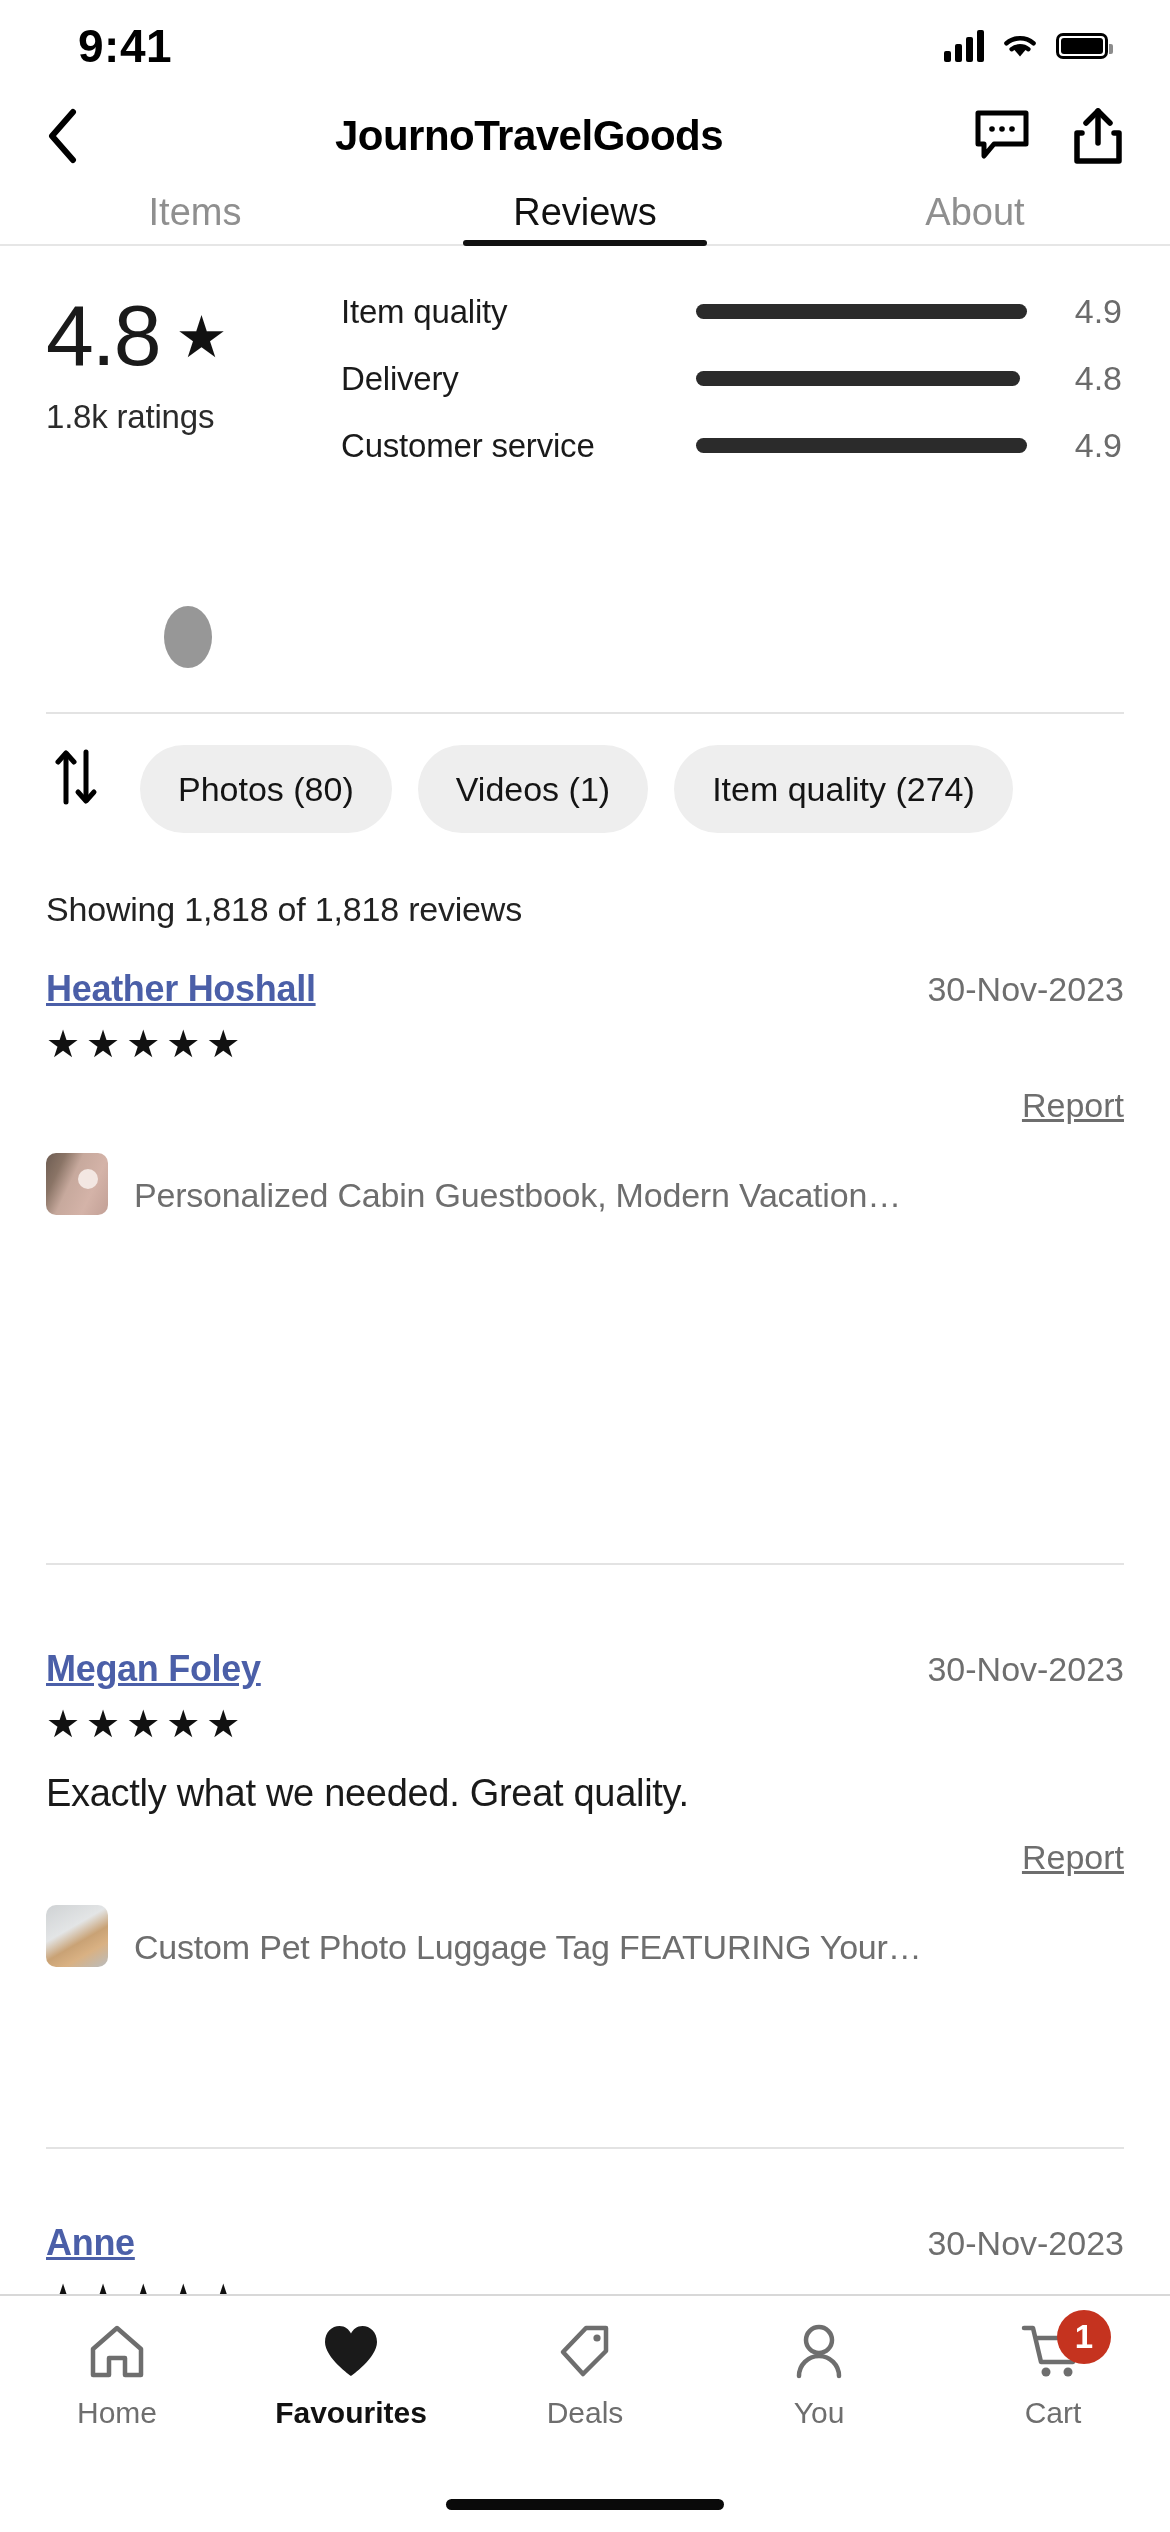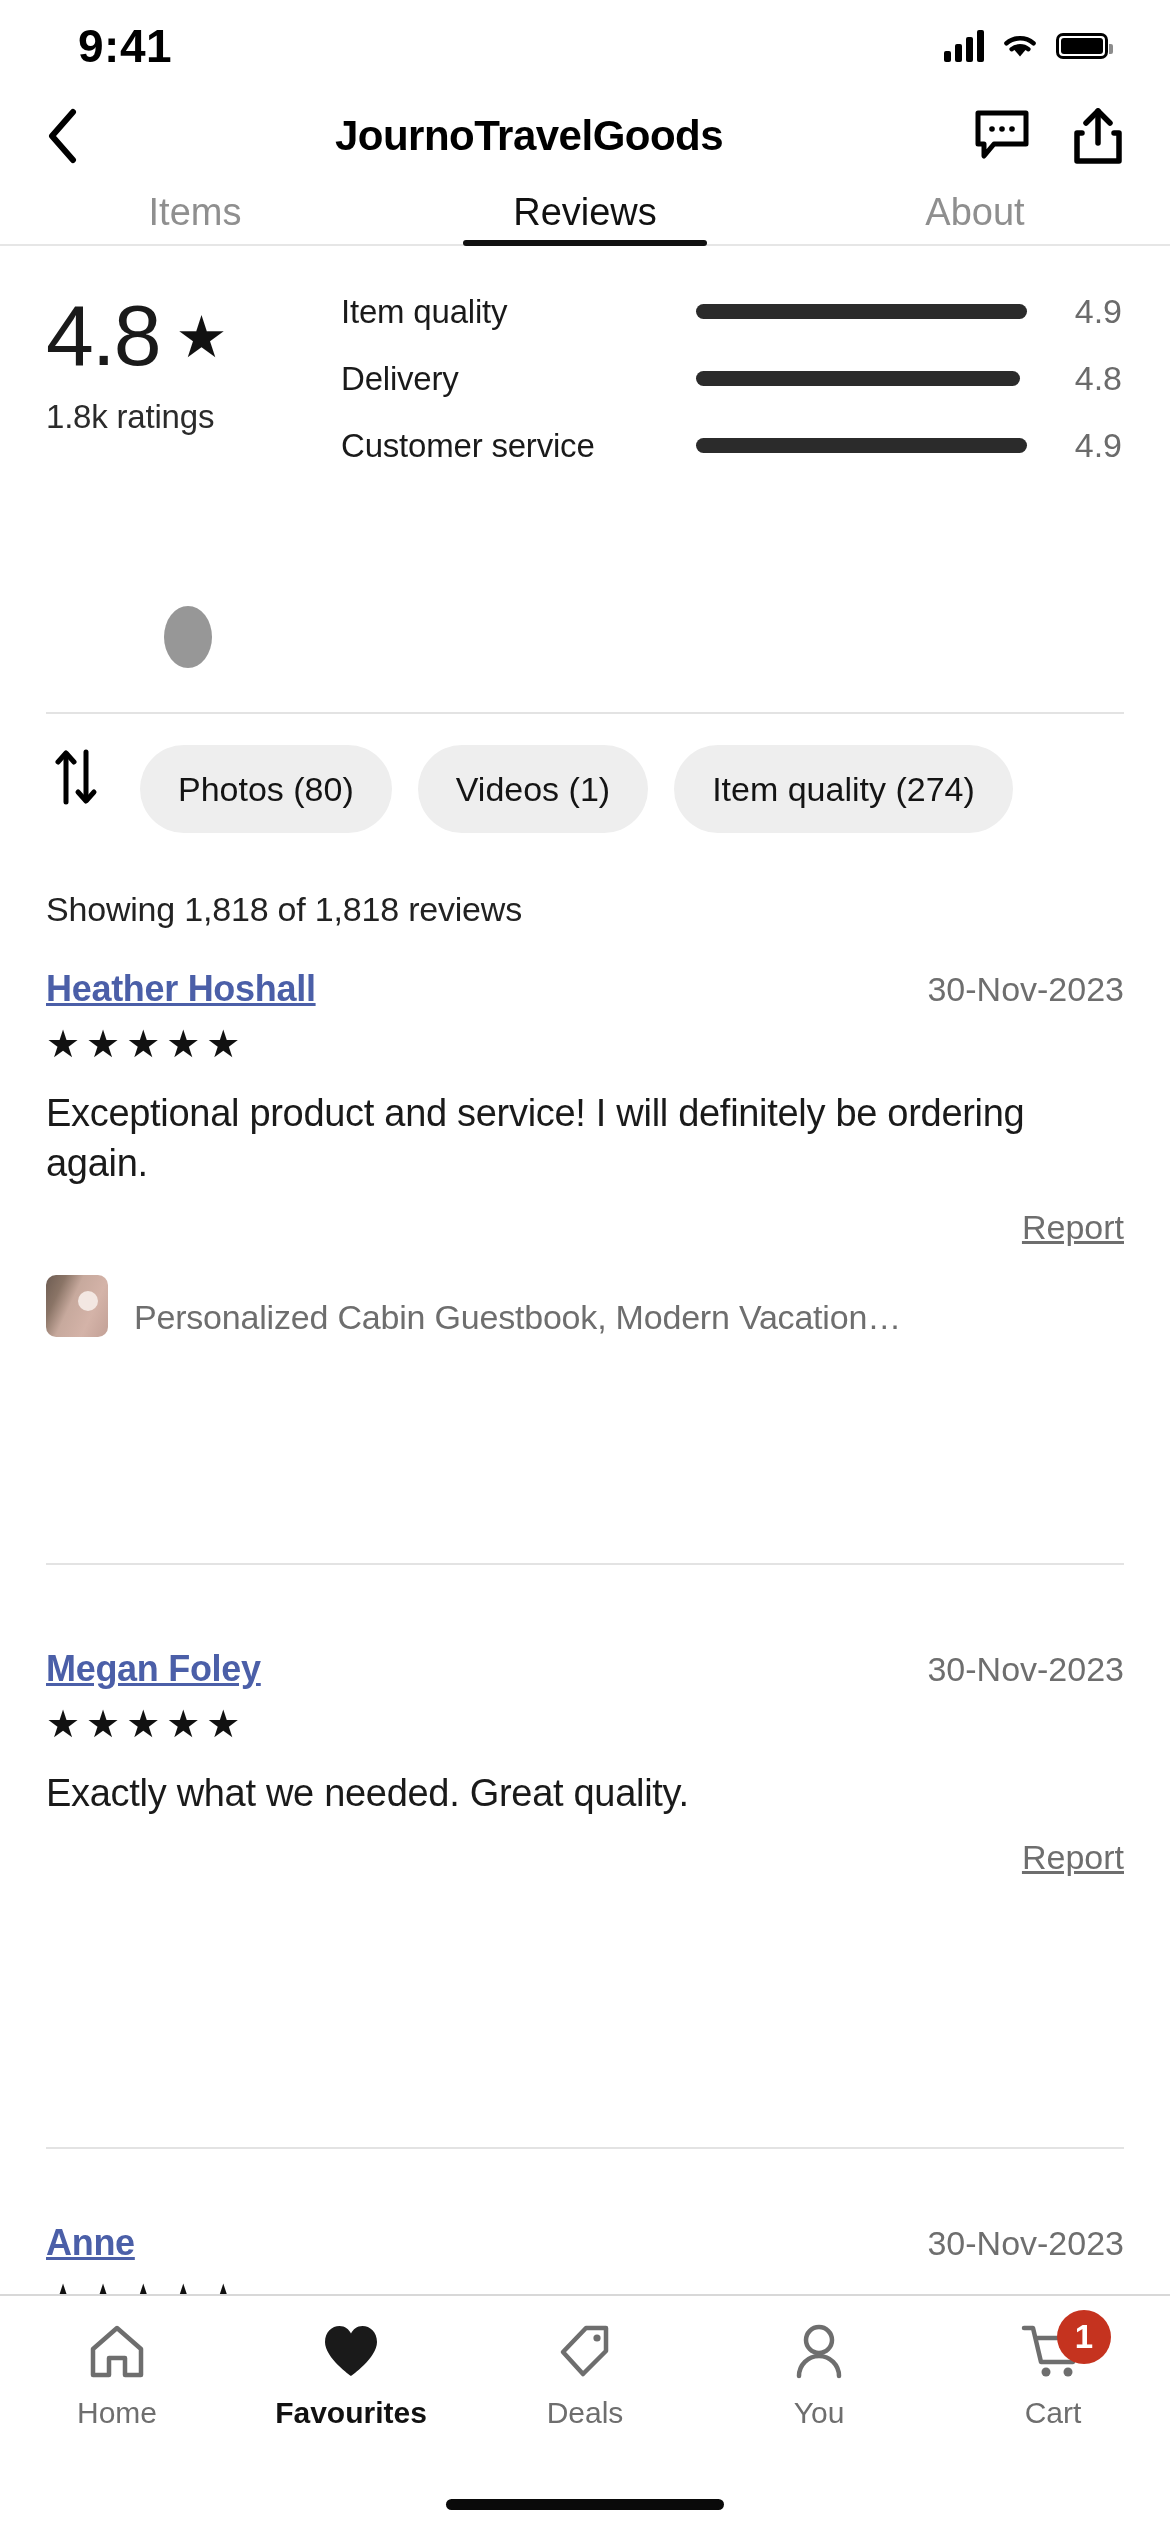--- a/index.html
+++ b/index.html
@@ -241,38 +241,41 @@
   </div>
 
   <div class="showing">Showing 1,818 of 1,818 reviews</div>
 
   <div class="review" style="top:968px;">
     <div class="rv-head">
       <span class="rv-name">Heather Hoshall</span>
       <span class="rv-date">30-Nov-2023</span>
     </div>
     <div class="rv-stars">★★★★★</div>
-    <div class="rv-text">Exceptional product and service! I will definitely be ordering again.</div>
     <div class="rv-report">Report</div>
     <div class="rv-item">
       <div class="rv-thumb t1"></div>
       <div class="rv-item-title">Personalized Cabin Guestbook, Modern Vacation…</div>
     </div>
   </div>
 
   <div class="divider" style="top:1563px;"></div>
 
   <div class="review" style="top:1648px;">
     <div class="rv-head">
       <span class="rv-name">Megan Foley</span>
       <span class="rv-date">30-Nov-2023</span>
     </div>
     <div class="rv-stars">★★★★★</div>
     <div class="rv-text">Exactly what we needed. Great quality.</div>
     <div class="rv-report">Report</div>
+    <div class="rv-item">
+      <div class="rv-thumb t2"></div>
+      <div class="rv-item-title">Custom Pet Photo Luggage Tag FEATURING Your…</div>
+    </div>
   </div>
 
   <div class="divider" style="top:2147px;"></div>
 
   <div class="review" style="top:2222px;">
     <div class="rv-head">
       <span class="rv-name">Anne</span>
       <span class="rv-date">30-Nov-2023</span>
     </div>
     <div class="rv-stars">★★★★★</div>

